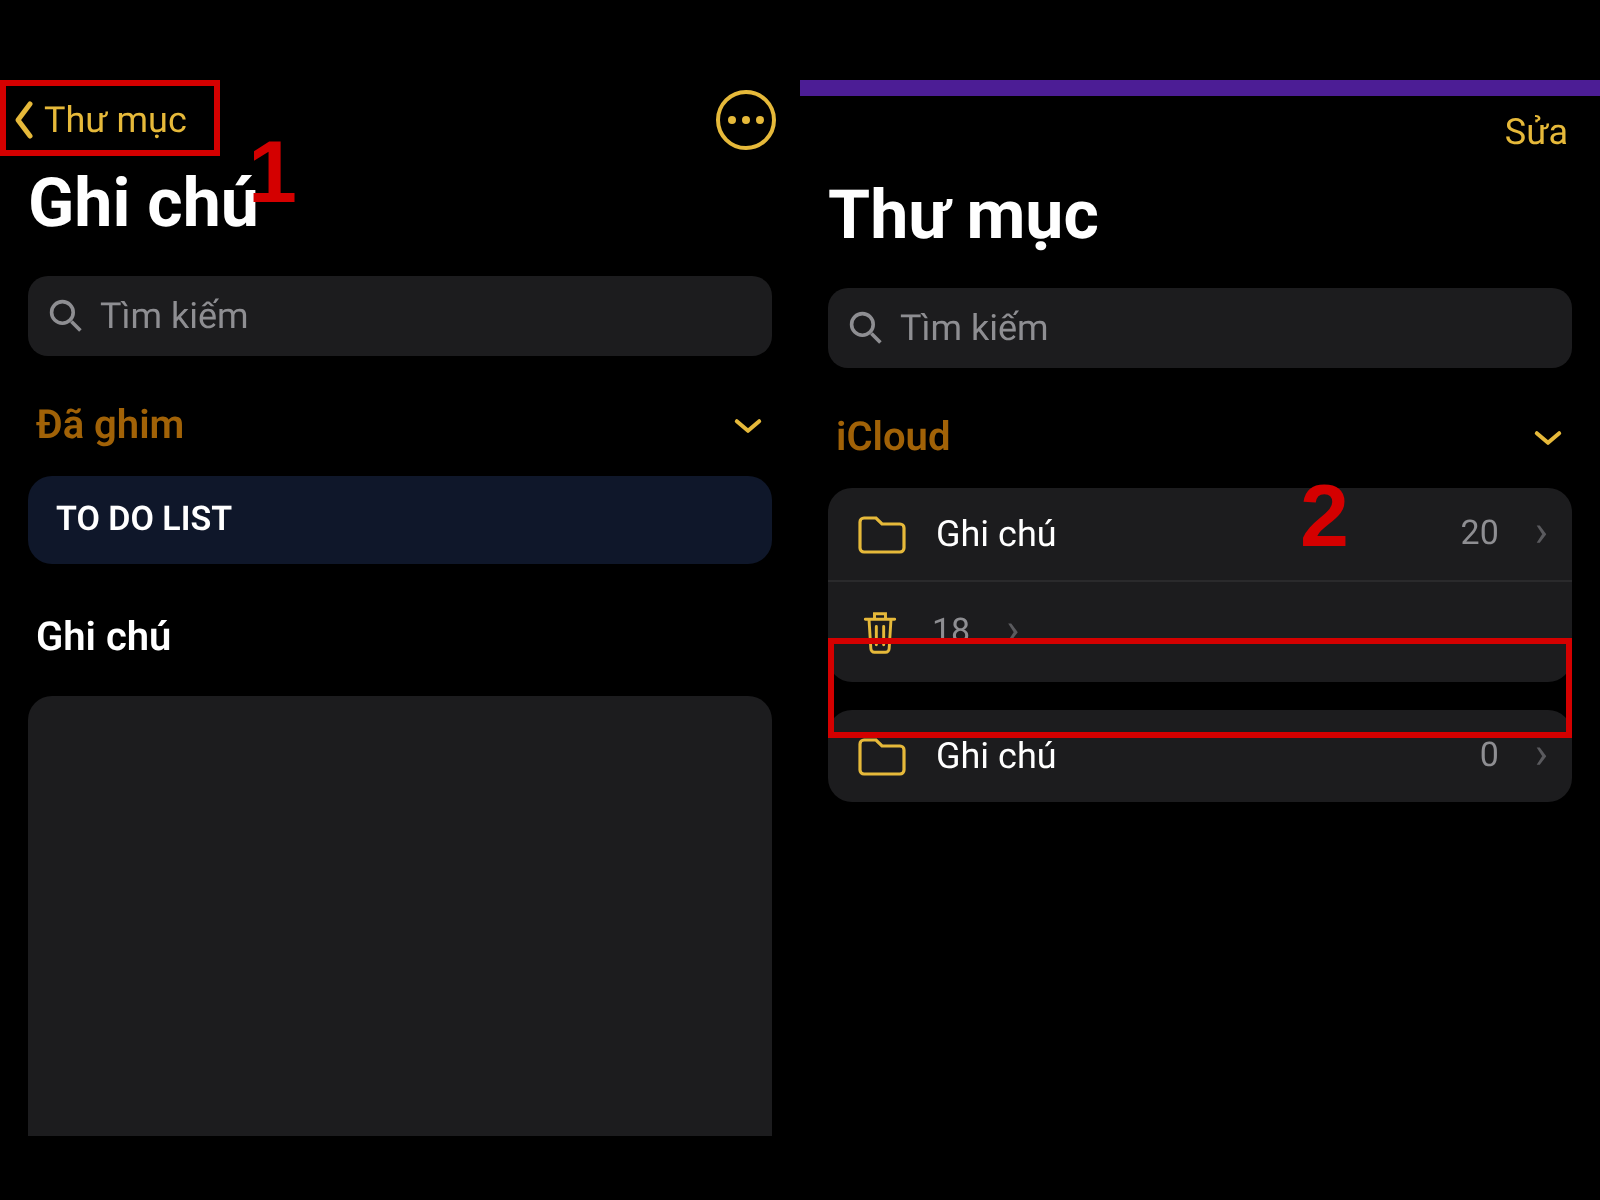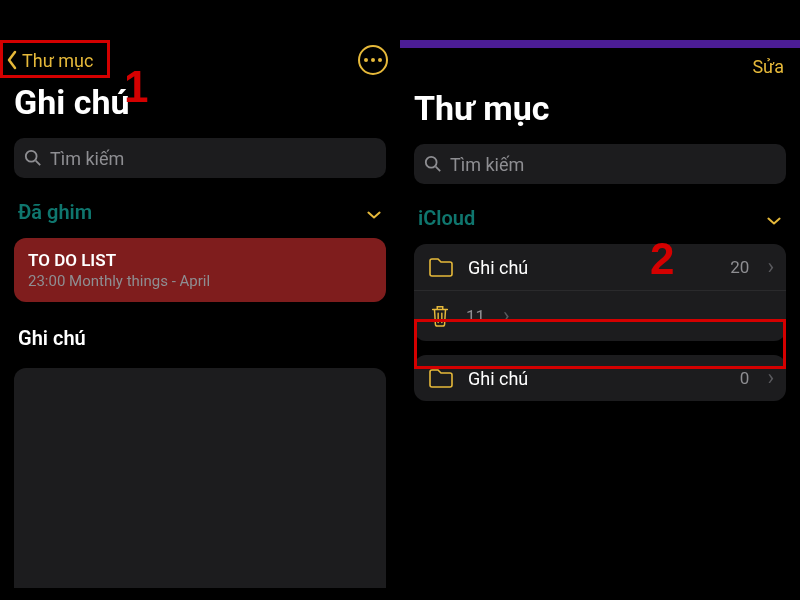--- a/index.html
+++ b/index.html
@@ -73,35 +73,35 @@
     color:#8e8e92;
     font-size:18px;
   }
   .search-icon {
     width:18px;height:18px;
     display:inline-flex;align-items:center;justify-content:center;
   }
 
   .section-header {
     display:flex;
-    align-items:flex-end;
+    align-items:center;
     justify-content:space-between;
     padding: 10px 18px 10px 18px;
     font-size:20px;
     font-weight:600;
-    color:#0f766e;
+    color:#a16207;
   }
   .chev-down {
     color:#e6b93a;
     font-size:18px;
   }
 
   .card {
     margin: 4px 14px 16px 14px;
-    background:#7f1d1d;
+    background:#0f172a;
     border-radius:12px;
     padding:12px 14px;
   }
   .note-title { font-size:17px; font-weight:600; color:#fff; }
   .note-sub { font-size:15px; color:#8e8e92; margin-top:2px; }
 
   .plain-section {
     padding: 8px 18px 10px 18px;
     font-size:20px;
     font-weight:600;
@@ -210,21 +210,20 @@
     <span>Đã ghim</span>
     <span class="chev-down">
       <svg viewBox="0 0 20 12" width="16" height="10" fill="none" stroke="#e6b93a" stroke-width="2.5" stroke-linecap="round" stroke-linejoin="round">
           <polyline points="3,3 10,9 17,3"></polyline>
         </svg>
     </span>
   </div>
 
   <div class="card">
     <div class="note-title">TO DO LIST</div>
-    <div class="note-sub">23:00  Monthly things - April</div>
   </div>
 
   <div class="plain-section">Ghi chú</div>
 
   <div class="big-card"></div>
 
   <div class="annot-box" style="left:0;top:0;width:110px;height:38px"></div>
   <div class="annot-num" style="left:124px;top:22px">1</div>
 </div>
 
@@ -265,21 +264,21 @@
       <span class="folder-label">Ghi chú</span>
       <span class="folder-count">20</span>
       <span class="chev-right">›</span>
     </div>
     <div class="folder-row">
       <span class="trash-icon">
         <svg viewBox="0 0 24 26" width="22" height="24" fill="none" stroke="#e6b93a" stroke-width="1.6" stroke-linecap="round">
             <path d="M4 6 h16 M9 6 V3 h6 v3 M6 6 l1 16 a2 2 0 0 0 2 2 h6 a2 2 0 0 0 2-2 l1-16 M10 10 v10 M14 10 v10"></path>
           </svg>
       </span>
-      <span class="folder-count">11</span>
+      <span class="folder-count">18</span>
       <span class="chev-right">›</span>
     </div>
   </div>
 
 
   <div class="folder-list">
     <div class="folder-row">
       <span class="folder-icon">
         <svg viewBox="0 0 26 22" width="26" height="22" fill="none" stroke="#e6b93a" stroke-width="1.6">
             <path d="M2 5 a2 2 0 0 1 2-2 h6 l3 3 h9 a2 2 0 0 1 2 2 v10 a2 2 0 0 1-2 2 H4 a2 2 0 0 1-2-2 Z"></path>

